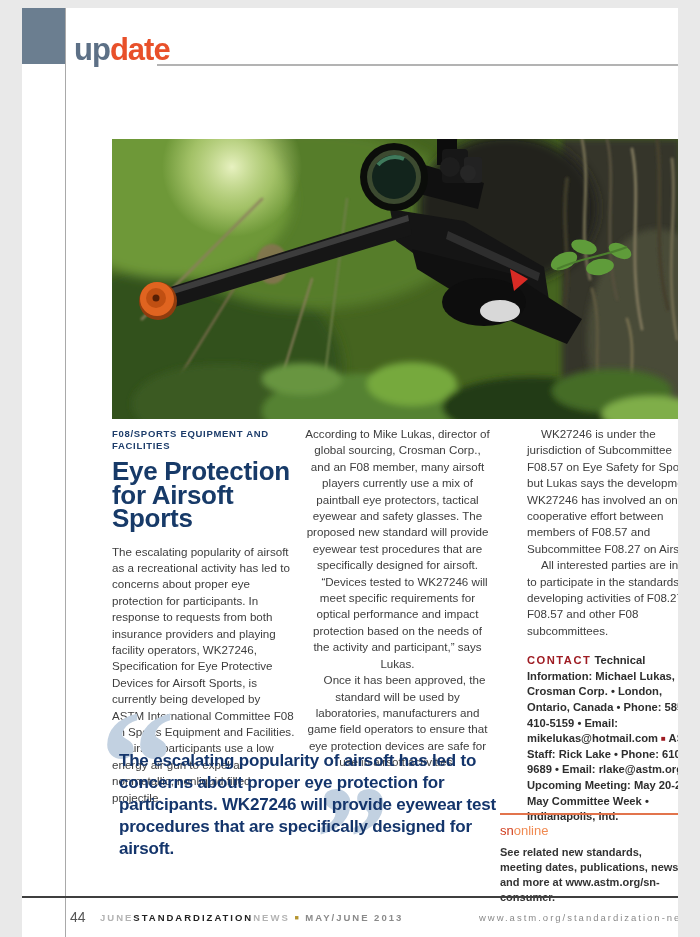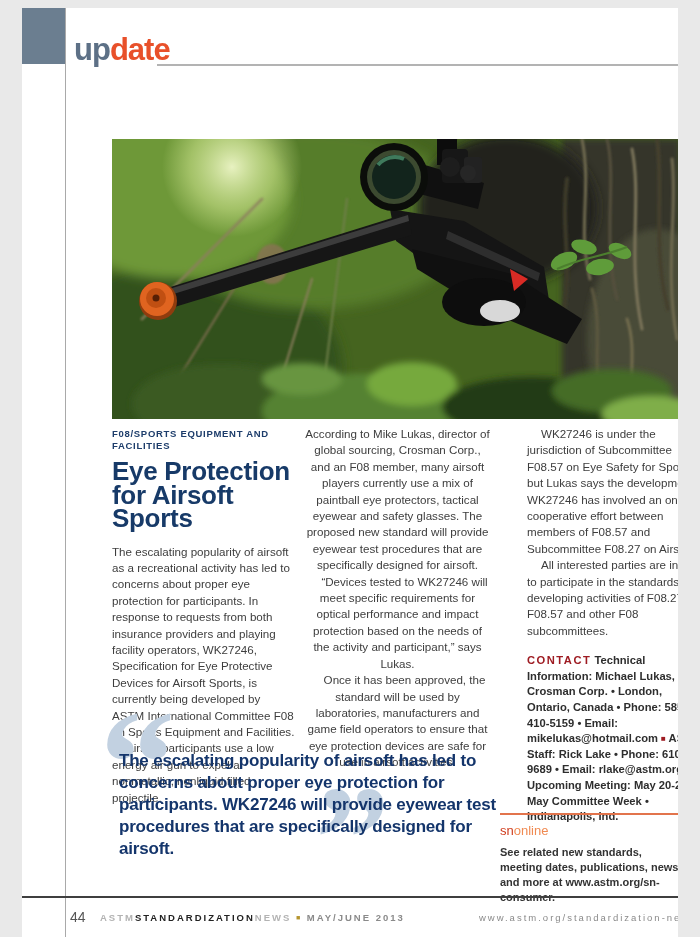--- a/index.html
+++ b/index.html
@@ -205,17 +205,17 @@
 
   <div class="snonline">
     <div class="rule"></div>
     <div class="sn-title"><span class="sn">sn</span><span class="online">online</span></div>
     <div class="sn-text">See related new standards, meeting dates, publications, news and more at www.astm.org/sn-consumer.</div>
   </div>
 
   <div class="footer-rule"></div>
   <div class="footer">
     <span class="pagenum">44</span>
-    <span class="mag"><span class="lt">ASTM</span><span class="dk">STANDARDIZATION</span><span class="lt">NEWS</span> <span class="gold">■</span> <span class="issue">MAY/JUNE 2013</span></span>
+    <span class="mag"><span class="lt">JUNE</span><span class="dk">STANDARDIZATION</span><span class="lt">NEWS</span> <span class="gold">■</span> <span class="issue">MAY/JUNE 2013</span></span>
     <span class="url">www.astm.org/standardization-news</span>
   </div>
 
 </div>
 
 </body></html>

